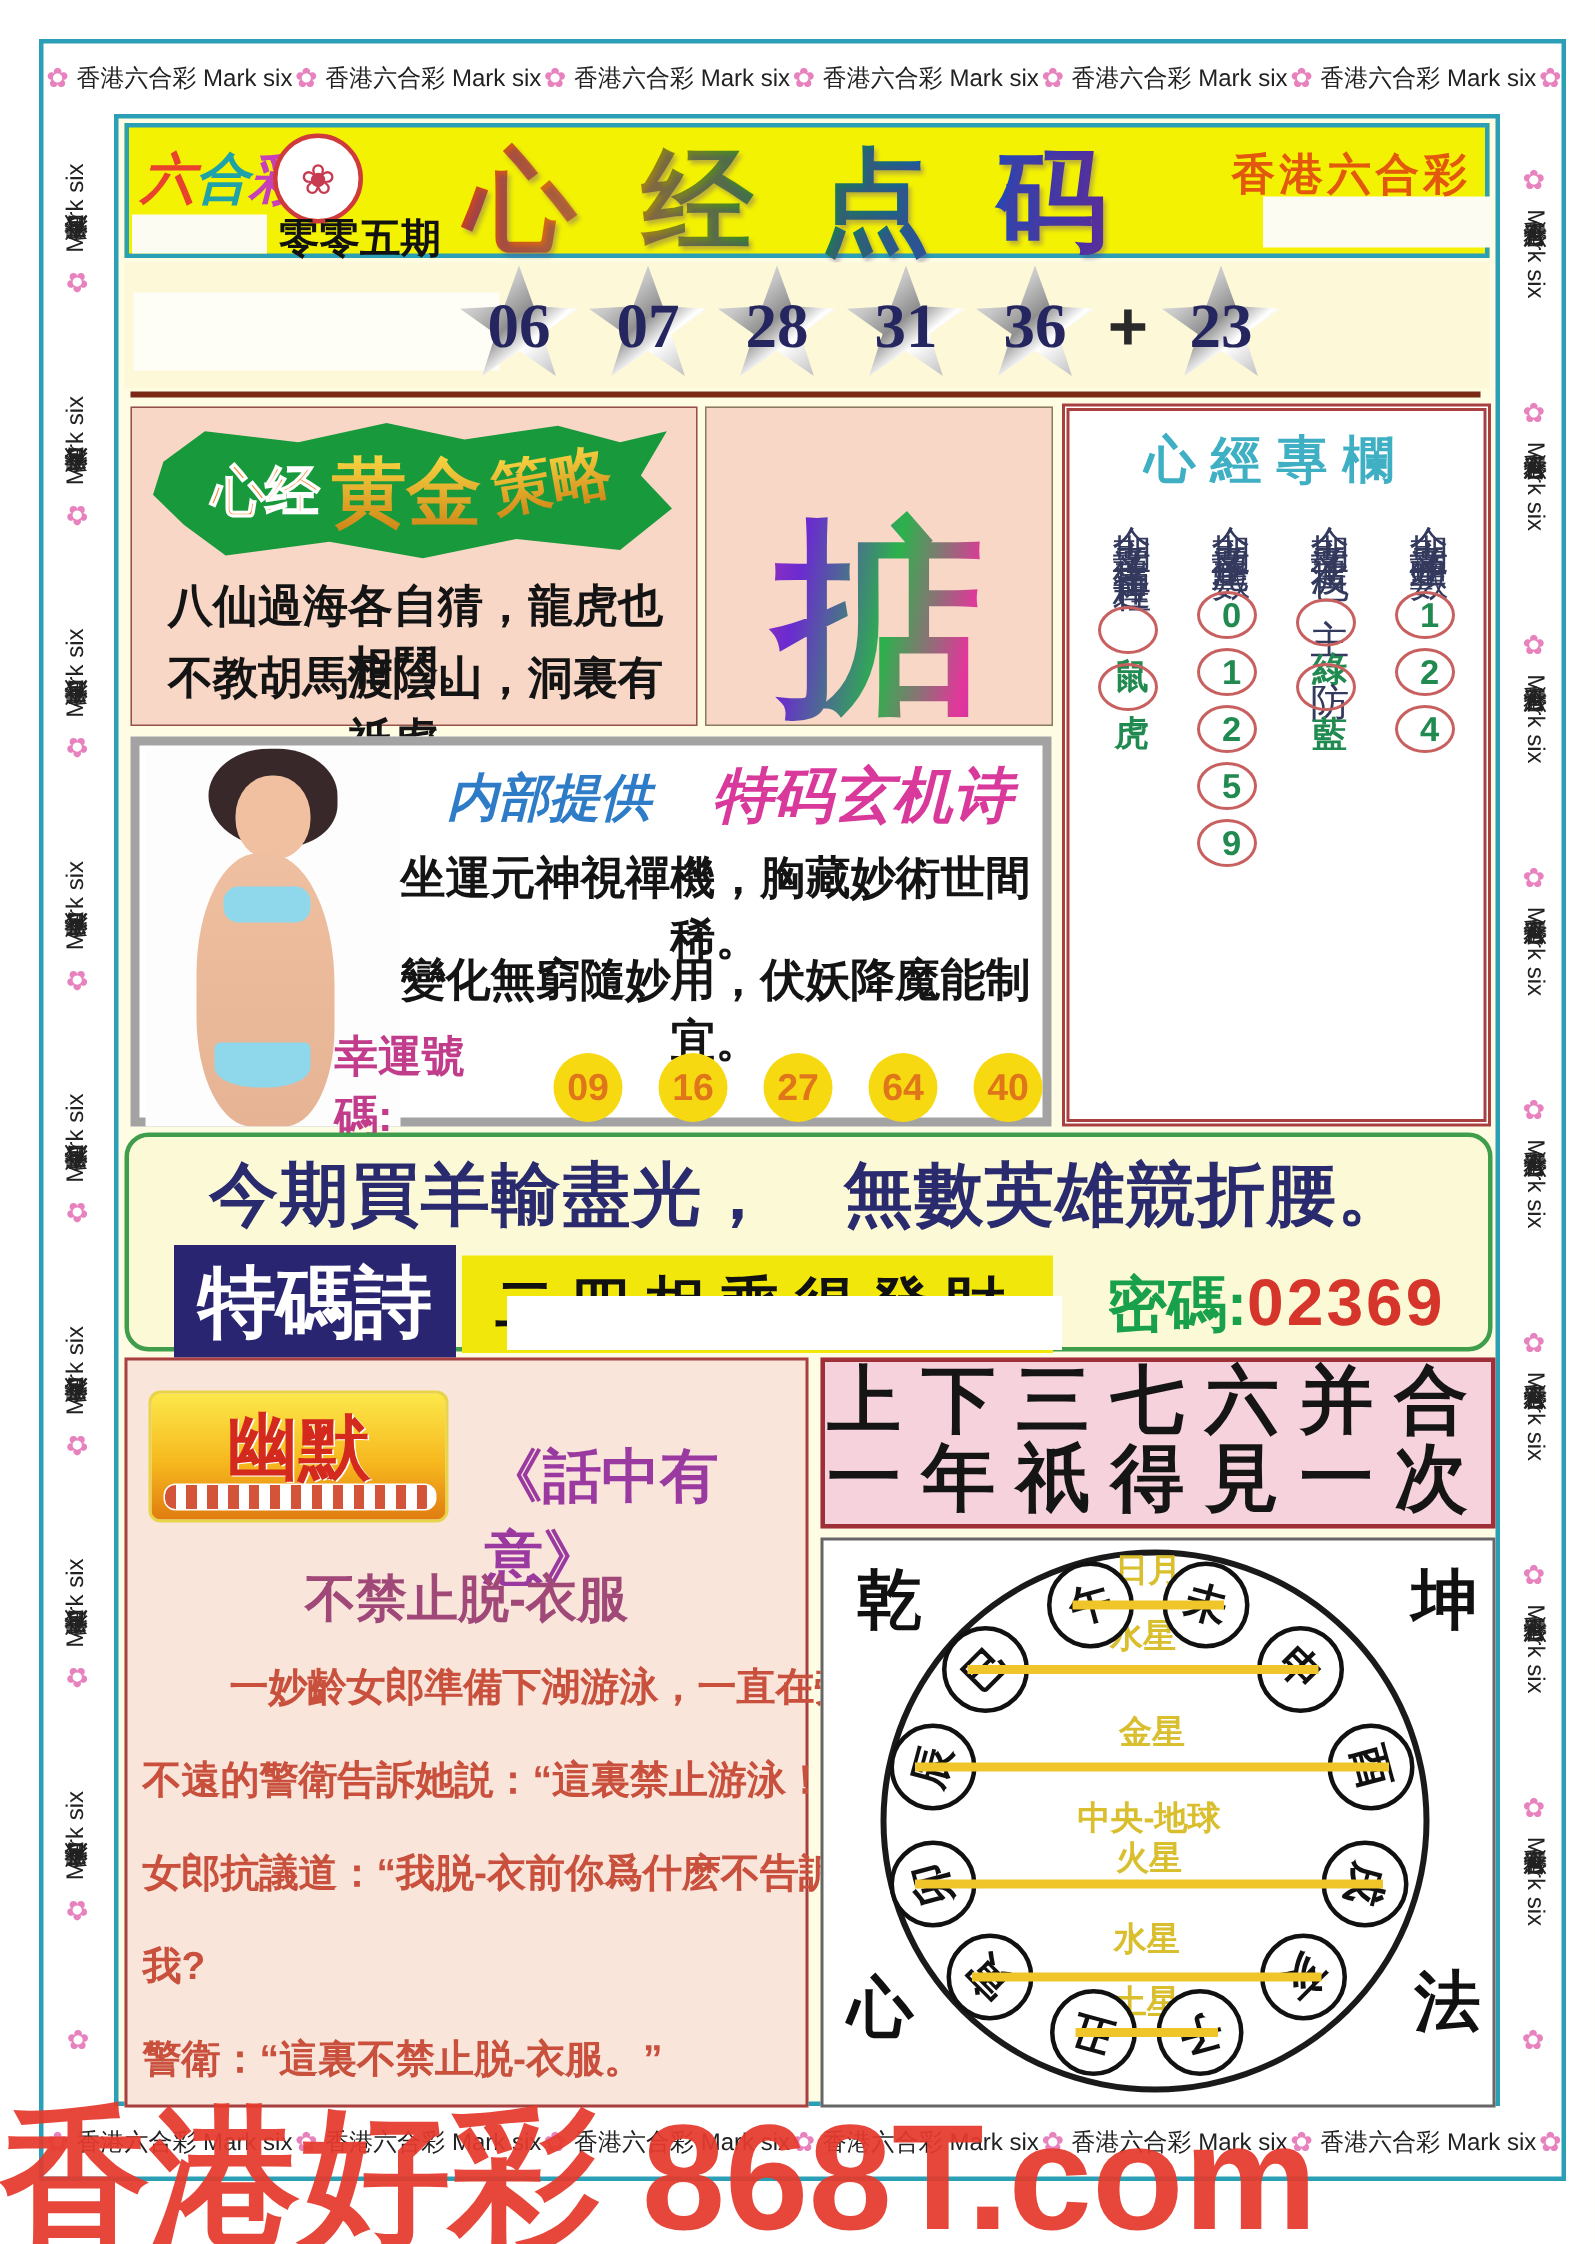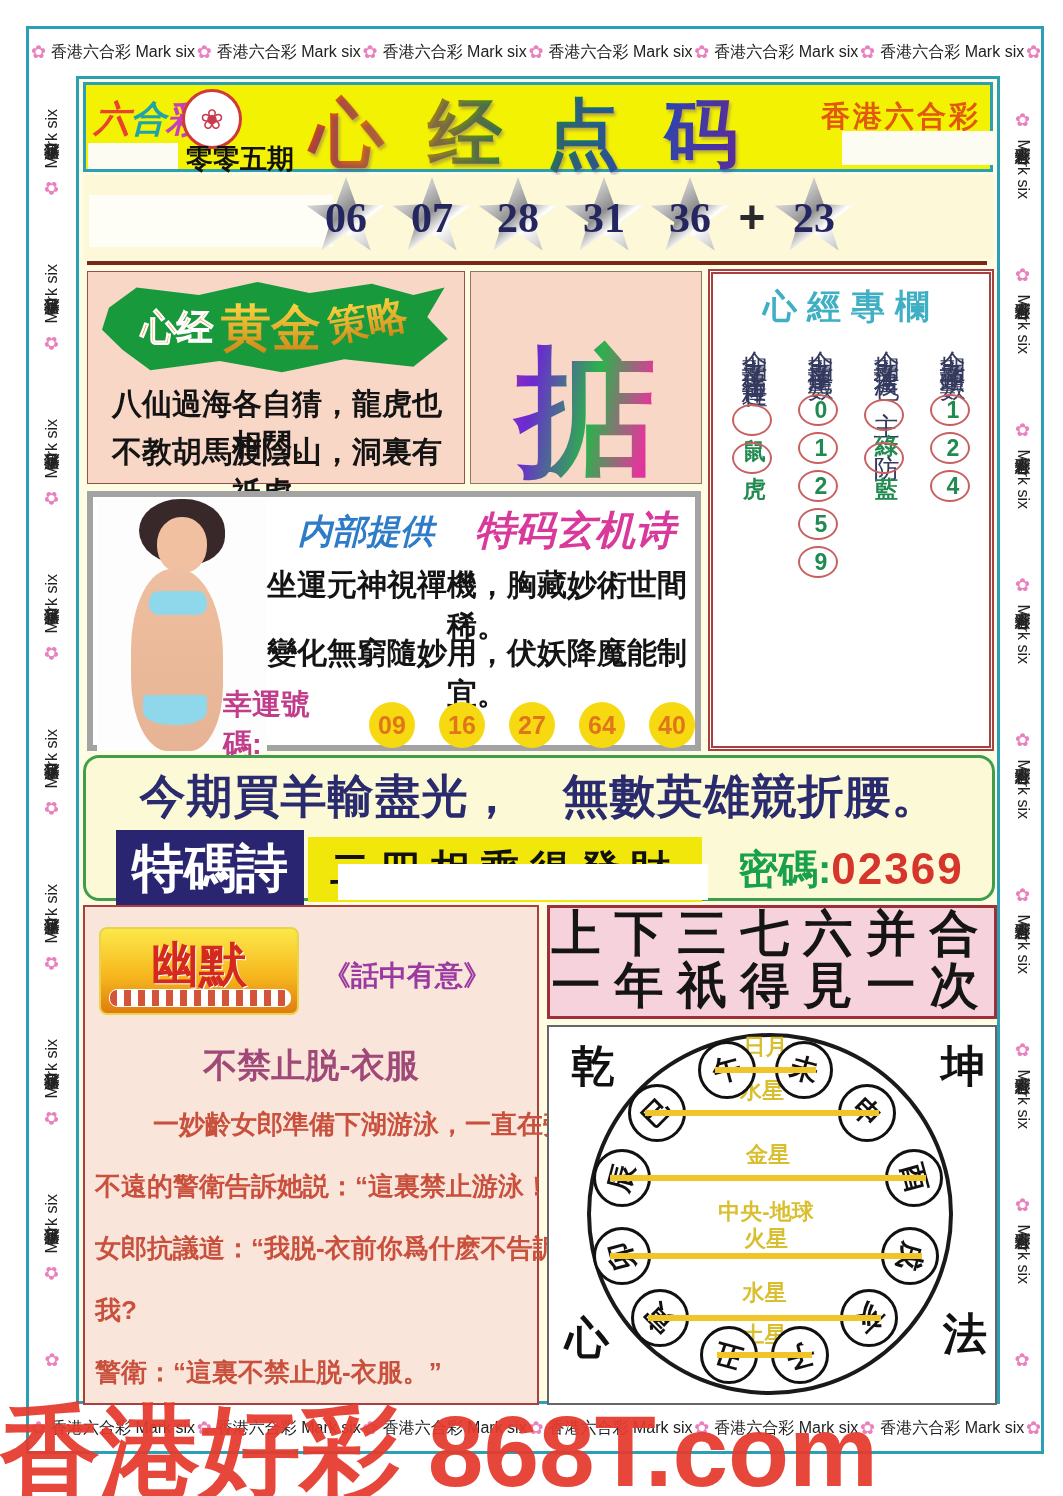--- a/index.html
+++ b/index.html
@@ -103,21 +103,21 @@
   .code-label{color:#18a04a;font-size:40px;font-weight:900;}
   .code-value{color:#d5352a;font-size:44px;font-weight:900;letter-spacing:2px;}
   
   .humor{position:absolute;left:4px;top:826px;width:456px;height:500px;background:#fae5db;border:2px solid #a84040;box-sizing:border-box;}
   .badge{position:absolute;left:14px;top:20px;width:200px;height:88px;border-radius:8px;border:2px solid #e8d44a;
      background:linear-gradient(#fce84a,#f6b81e 55%,#e07c10);box-sizing:border-box;}
   .badge-text{position:absolute;left:0;top:4px;width:100%;text-align:center;font-size:48px;font-weight:900;color:#d42a1e;
      text-shadow:1px 1px 0 #fff;}
   .badge-band{position:absolute;left:8px;bottom:6px;width:180px;height:16px;background:
      repeating-linear-gradient(90deg,#d4543a 0 7px,#ffffff 7px 14px);border-radius:8px;border:1px solid #fff;}
-  .humor-tag{position:absolute;left:238px;top:50px;font-size:28px;font-weight:900;color:#9a39a0;}
+  .humor-tag{position:absolute;left:238px;top:50px;font-size:39px;font-weight:900;color:#9a39a0;}
   .humor-title{position:absolute;left:0;top:136px;width:100%;text-align:center;font-size:34px;font-weight:bold;color:#a04878;}
   .joke{position:absolute;left:10px;top:186px;width:436px;font-size:26px;font-weight:bold;color:#c8503c;}
   .joke-line{line-height:62px;white-space:nowrap;}
   .joke-line.indent{padding-left:58px;}
   
   .couplet{position:absolute;left:468px;top:826px;width:450px;height:114px;background:#f6d2dd;border:3px solid #a03038;box-sizing:border-box;}
   .couplet div{width:100%;text-align:center;font-family:"Liberation Serif",serif;font-weight:900;font-size:49px;
      color:#151515;letter-spacing:14px;line-height:52px;}
   
   .diagram{position:absolute;left:468px;top:946px;width:450px;height:380px;background:#fff;border:2px solid #666;box-sizing:border-box;}

